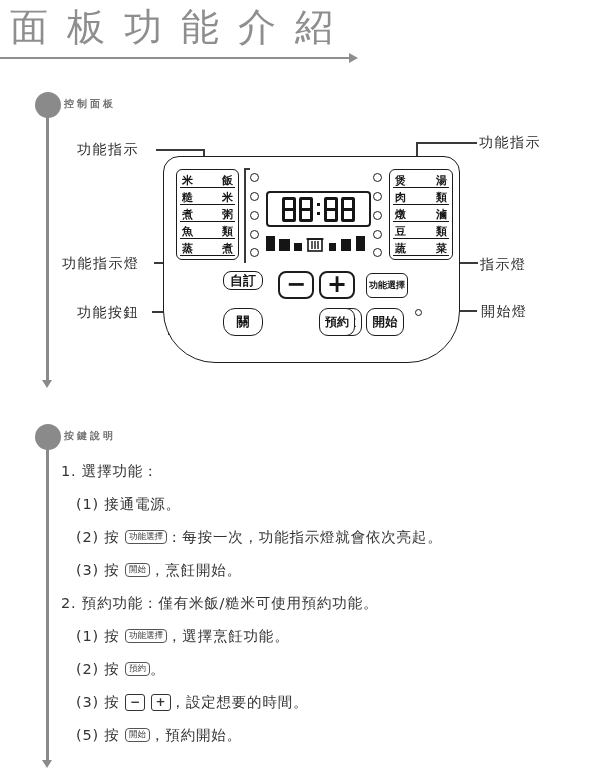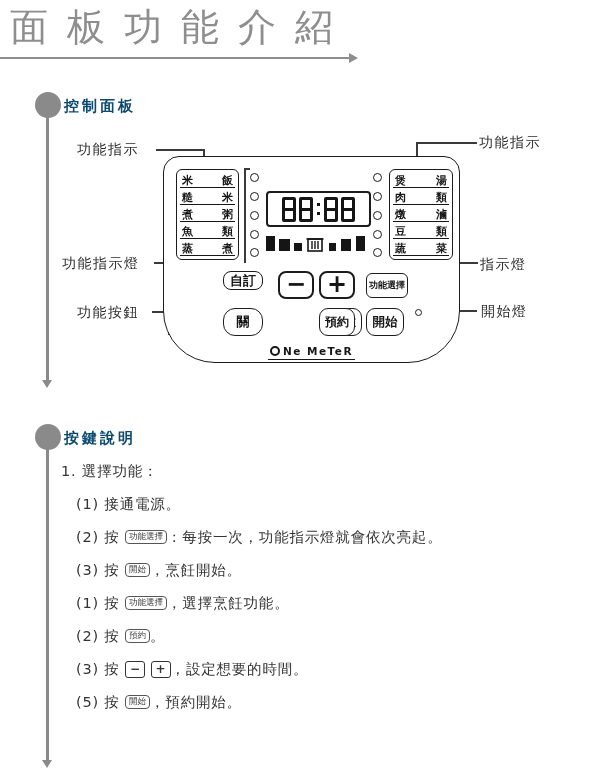--- a/index.html
+++ b/index.html
@@ -9,21 +9,21 @@
 
   
   .page-title{position:absolute;left:10px;top:2px;font-size:38px;color:#8e8e8e;
               letter-spacing:19px;white-space:nowrap;font-weight:400;}
   .title-rule{position:absolute;left:0;top:57px;width:349px;height:2px;background:#8e8e8e;}
   .title-arrow{position:absolute;left:349px;top:53px;width:0;height:0;
                border-left:9px solid #8e8e8e;border-top:5px solid transparent;border-bottom:5px solid transparent;}
 
   
   .bullet{position:absolute;width:26px;height:26px;border-radius:50%;background:#8a8a8a;}
-  .sec-title{position:absolute;font-size:15px;font-weight:bold;color:#0c4a6e;letter-spacing:3px;white-space:nowrap;}
+  .sec-title{position:absolute;font-size:10px;font-weight:bold;color:#737373;letter-spacing:3px;white-space:nowrap;}
   .tline{position:absolute;left:46px;width:3px;background:#8a8a8a;}
   .tline-arrow{position:absolute;left:42px;width:0;height:0;
                border-top:8px solid #8a8a8a;border-left:5px solid transparent;border-right:5px solid transparent;}
 
   
   .callout{position:absolute;font-size:14px;color:#2b2b2b;letter-spacing:1.5px;white-space:nowrap;}
   .lh{position:absolute;height:1.5px;background:#3a3a3a;}
   .lv{position:absolute;width:1.5px;background:#3a3a3a;}
 
   
@@ -207,46 +207,41 @@
     <div class="pbtn sym" style="left:155px;top:114px;width:36px;height:28px;">+</div>
     <div class="pbtn" style="left:202px;top:116px;width:42px;height:25px;font-size:9px;border-radius:6px;">功能選擇</div>
 
     <div class="pbtn" style="left:59px;top:151px;width:40px;height:28px;font-size:13px;border-radius:12px;">關</div>
     <div class="pbtn" style="left:114px;top:151px;width:36px;height:28px;font-size:12px;border-radius:9px;margin-left:48px;">慢燉</div>
     <div class="pbtn" style="left:155px;top:151px;width:36px;height:28px;font-size:12px;border-radius:9px;">預約</div>
     <div class="pbtn" style="left:202px;top:151px;width:38px;height:28px;font-size:12.5px;border-radius:9px;">開始</div>
 
     <div class="lamp" style="left:251px;top:152px;width:7px;height:7px;"></div>
 
-    <div class="brand" title="ONe MeTeR">
-      <span class="brand-inner">
-        <span class="brand-o"></span>
-        <span class="brand-txt">Ne MeTeR</span>
-      </span>
-    </div>
   </div>
 
   <div class="bullet" style="left:35px;top:424px;"></div>
   <div class="sec-title" style="left:64px;top:429px;">按鍵說明</div>
   <div class="tline" style="top:448px;height:312px;"></div>
   <div class="tline-arrow" style="top:760px;"></div>
 
   <div class="instructions">
     <div class="line">1. 選擇功能：</div>
 
     <div class="line substep">
       <span>(1) 接通電源。</span>
     </div>
     <div class="line substep">
       <span>(2) 按 </span><span class="chip">功能選擇</span><span>：每按一次，功能指示燈就會依次亮起。</span>
     </div>
     <div class="line substep">
       <span>(3) 按 </span><span class="chip">開始</span><span>，烹飪開始。</span>
     </div>
 
+    <div class="line">2. 預約功能：僅有米飯/糙米可使用預約功能。</div>
 
     <div class="line substep">
       <span>(1) 按 </span><span class="chip">功能選擇</span><span>，選擇烹飪功能。</span>
     </div>
     <div class="line substep">
       <span>(2) 按 </span><span class="chip">預約</span><span>。</span>
     </div>
     <div class="line substep">
       <span>(3) 按 </span><span class="chip sym">−</span> <span class="chip sym">+</span><span>，設定想要的時間。</span>
     </div>

